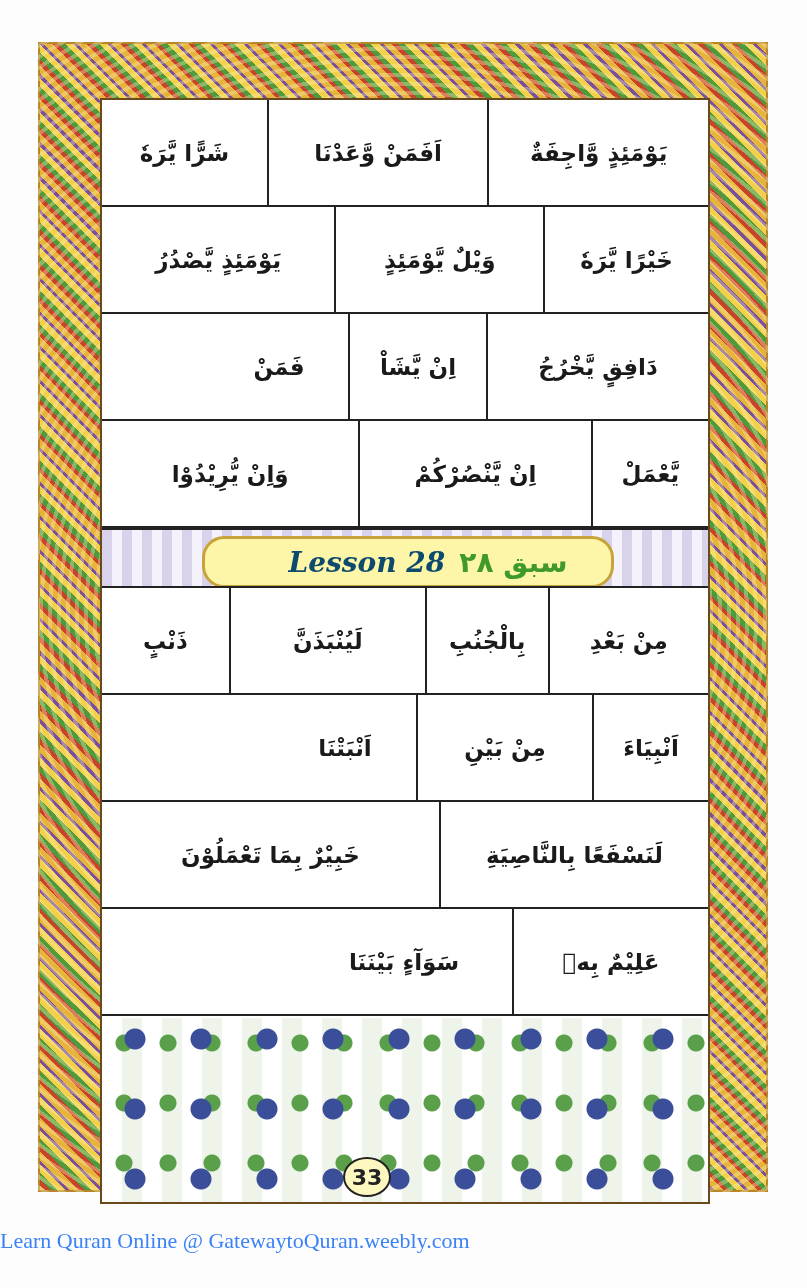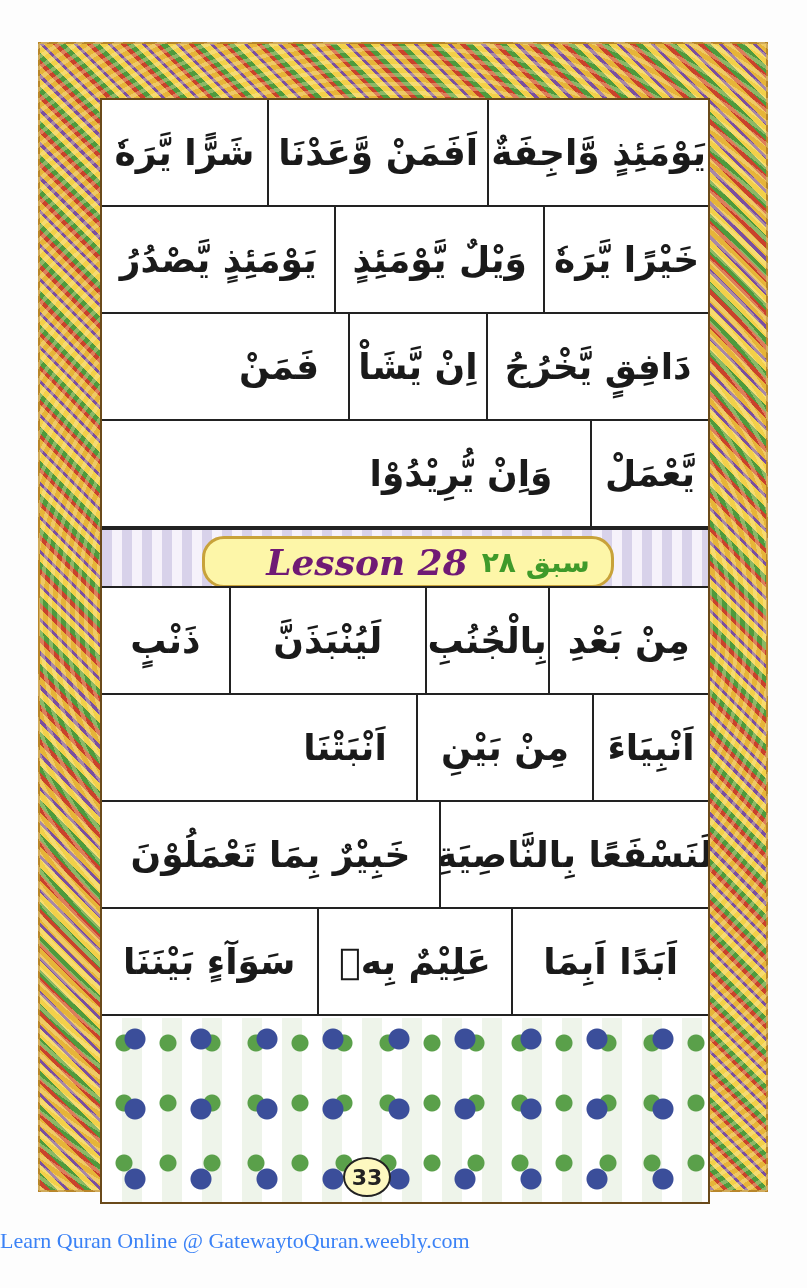--- a/index.html
+++ b/index.html
@@ -8,30 +8,30 @@
     background:
       repeating-linear-gradient(45deg,#e6b43a 0 6px,#c9422c 6px 10px,#4f9a3d 10px 15px,#f2d04a 15px 21px,#7a4fa0 21px 24px),
       #e8c04a;
     box-shadow:0 0 0 2px #b8862a inset;}
   .page::before{content:"";position:absolute;inset:0;
     background:repeating-radial-gradient(circle at 50% 50%,rgba(255,240,180,.35) 0 4px,rgba(0,0,0,0) 4px 9px);}
   .inner{position:absolute;left:62px;top:56px;width:606px;height:1102px;background:#fff;border:2px solid #6a4a1a;}
   .grid{position:absolute;left:0;width:606px;}
   .row{display:flex;flex-direction:row-reverse;height:105px;border-bottom:2px solid #222;}
   .cell{border-left:2px solid #222;display:flex;align-items:center;justify-content:center;
-    font-family:"DejaVu Sans",sans-serif;font-weight:bold;font-size:36px;color:#1a1a1a;direction:rtl;white-space:nowrap;overflow:hidden;}
+    font-family:"DejaVu Sans",sans-serif;font-weight:bold;font-size:23px;color:#1a1a1a;direction:rtl;white-space:nowrap;overflow:hidden;}
   .row .cell:last-child{border-left:none;}
   .grid-top{top:0;}
   .grid-bottom{top:486px;border-top:2px solid #222;}
   .banner{position:absolute;left:0;top:428px;width:606px;height:58px;
     background:repeating-linear-gradient(90deg,#d8d2ea 0 10px,#f6f2fb 10px 20px);
     border-top:2px solid #222;}
   .banner-plate{position:absolute;left:100px;top:6px;width:406px;height:46px;background:#fdf6a8;
     border:3px solid #c8a23a;border-radius:22px;display:flex;align-items:center;justify-content:center;gap:14px;}
-  .lesson-en{font-family:"DejaVu Serif",serif;font-style:italic;font-weight:bold;font-size:36px;color:#701a75;margin-left:40px;}
+  .lesson-en{font-family:"DejaVu Serif",serif;font-style:italic;font-weight:bold;font-size:28px;color:#0c4a6e;margin-left:40px;}
   .lesson-ar{font-family:"DejaVu Sans",sans-serif;font-weight:bold;font-size:28px;color:#3f9a2a;direction:rtl;text-align:center;}
   .ornament{position:absolute;left:0;top:916px;width:606px;height:184px;
     background:
       radial-gradient(circle at 50% 30%,#3b4e9a 0 10px,rgba(0,0,0,0) 11px) 0 0/66px 70px,
       radial-gradient(circle at 50% 75%,#5aa04a 0 8px,rgba(0,0,0,0) 9px) 0 40px/44px 60px,
       repeating-linear-gradient(90deg,#ffffff 0 20px,#eef4ea 20px 40px);
     border-top:2px solid #fff;}
   .page-number{position:absolute;left:343px;top:1157px;width:44px;height:36px;border-radius:50%;
     background:#fdf8c0;border:2px solid #222;display:flex;align-items:center;justify-content:center;
     font-family:"DejaVu Sans",sans-serif;font-weight:bold;font-size:22px;color:#222;}
@@ -55,20 +55,21 @@
         <div class="cell" style="width:208px">وَيْلٌ يَّوْمَئِذٍ</div>
         <div class="cell" style="width:234px">يَوْمَئِذٍ يَّصْدُرُ</div>
       </div>
       <div class="row">
         <div class="cell" style="width:220px">دَافِقٍ يَّخْرُجُ</div>
         <div class="cell" style="width:136px">اِنْ يَّشَاْ</div>
         <div class="cell" style="width:138px">فَمَنْ</div>
       </div>
       <div class="row">
         <div class="cell" style="width:116px">يَّعْمَلْ</div>
+        <div class="cell" style="width:232px">اِنْ يَّنْصُرْكُمْ</div>
         <div class="cell" style="width:258px">وَاِنْ يُّرِيْدُوْا</div>
       </div>
     </div>
 
     <div class="banner">
       <div class="banner-plate">
         <span class="lesson-en">Lesson 28</span>
         <span class="lesson-ar">سبق ٢٨</span>
       </div>
     </div>
@@ -83,21 +84,20 @@
       <div class="row">
         <div class="cell" style="width:114px">اَنْبِيَاءَ</div>
         <div class="cell" style="width:174px">مِنْ بَيْنِ</div>
         <div class="cell" style="width:142px">اَنْبَتْنَا</div>
       </div>
       <div class="row">
         <div class="cell" style="width:268px">لَنَسْفَعًا بِالنَّاصِيَةِ</div>
         <div class="cell" style="width:338px">خَبِيْرٌ بِمَا تَعْمَلُوْنَ</div>
       </div>
       <div class="row">
-        <div class="cell" style="width:196px">اَبَدًا اَبِمَا</div>
         <div class="cell" style="width:194px">عَلِيْمٌ بِهٖ</div>
         <div class="cell" style="width:216px">سَوَآءٍ بَيْنَنَا</div>
       </div>
     </div>
 
     <div class="ornament"></div>
   </div>
 </div>
 
 <div class="page-number">33</div>

